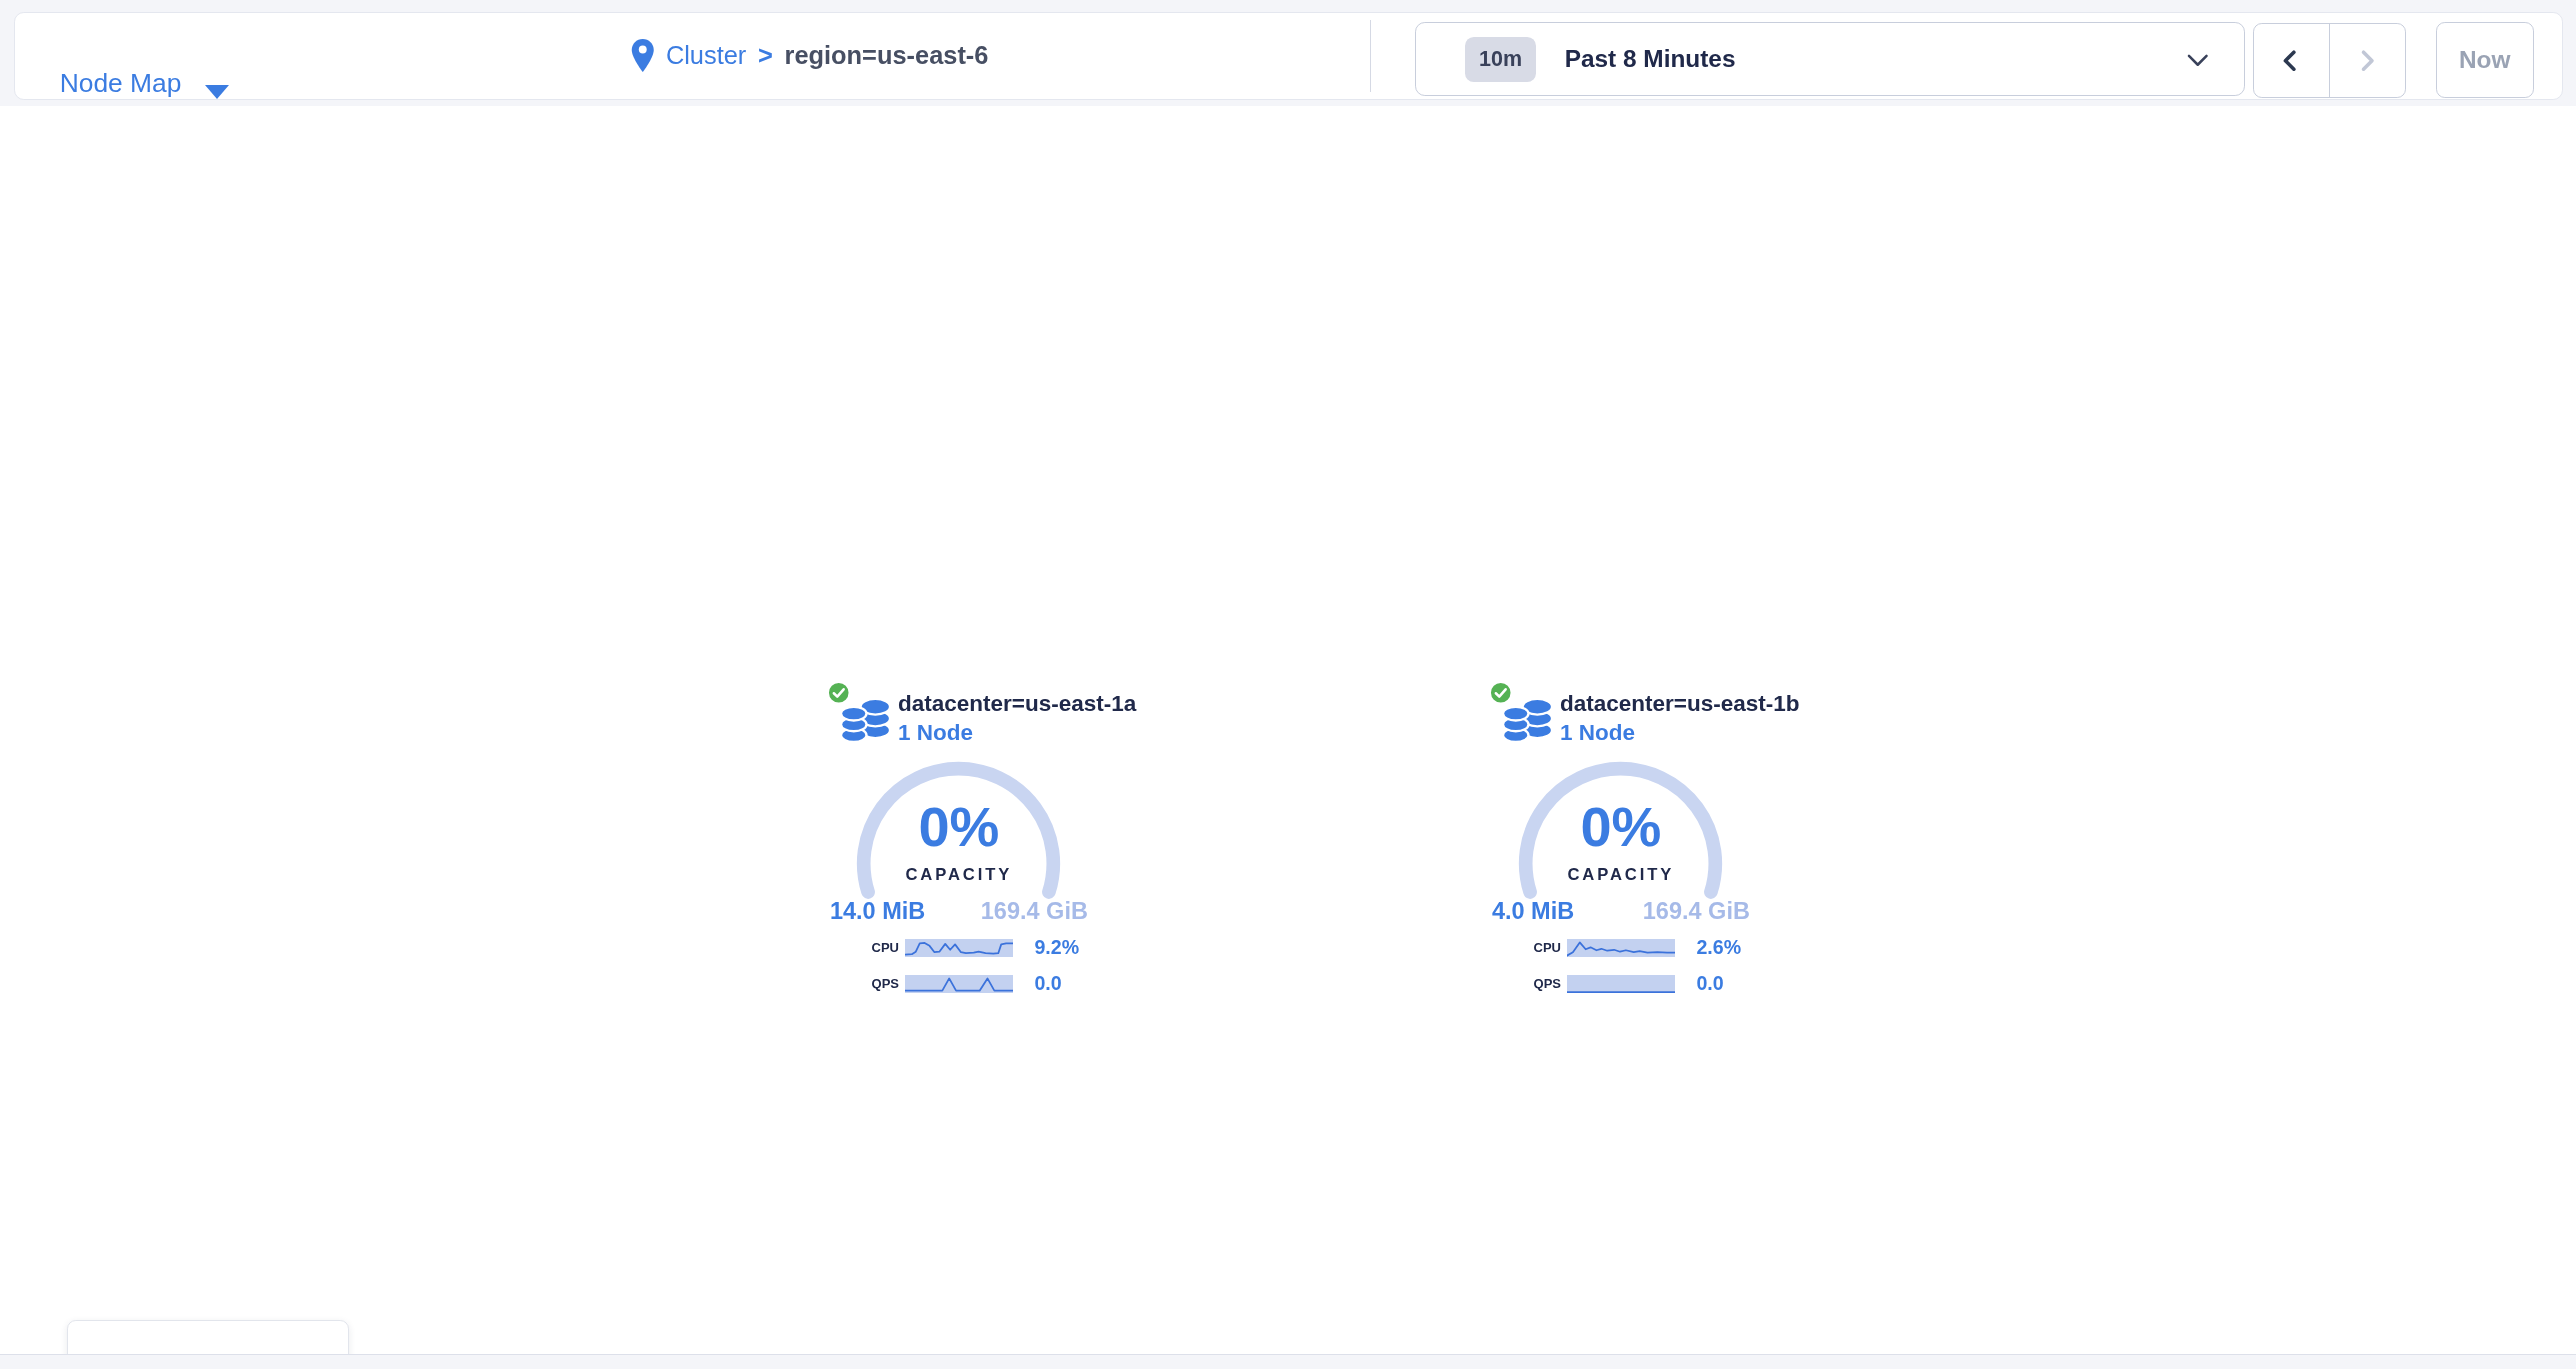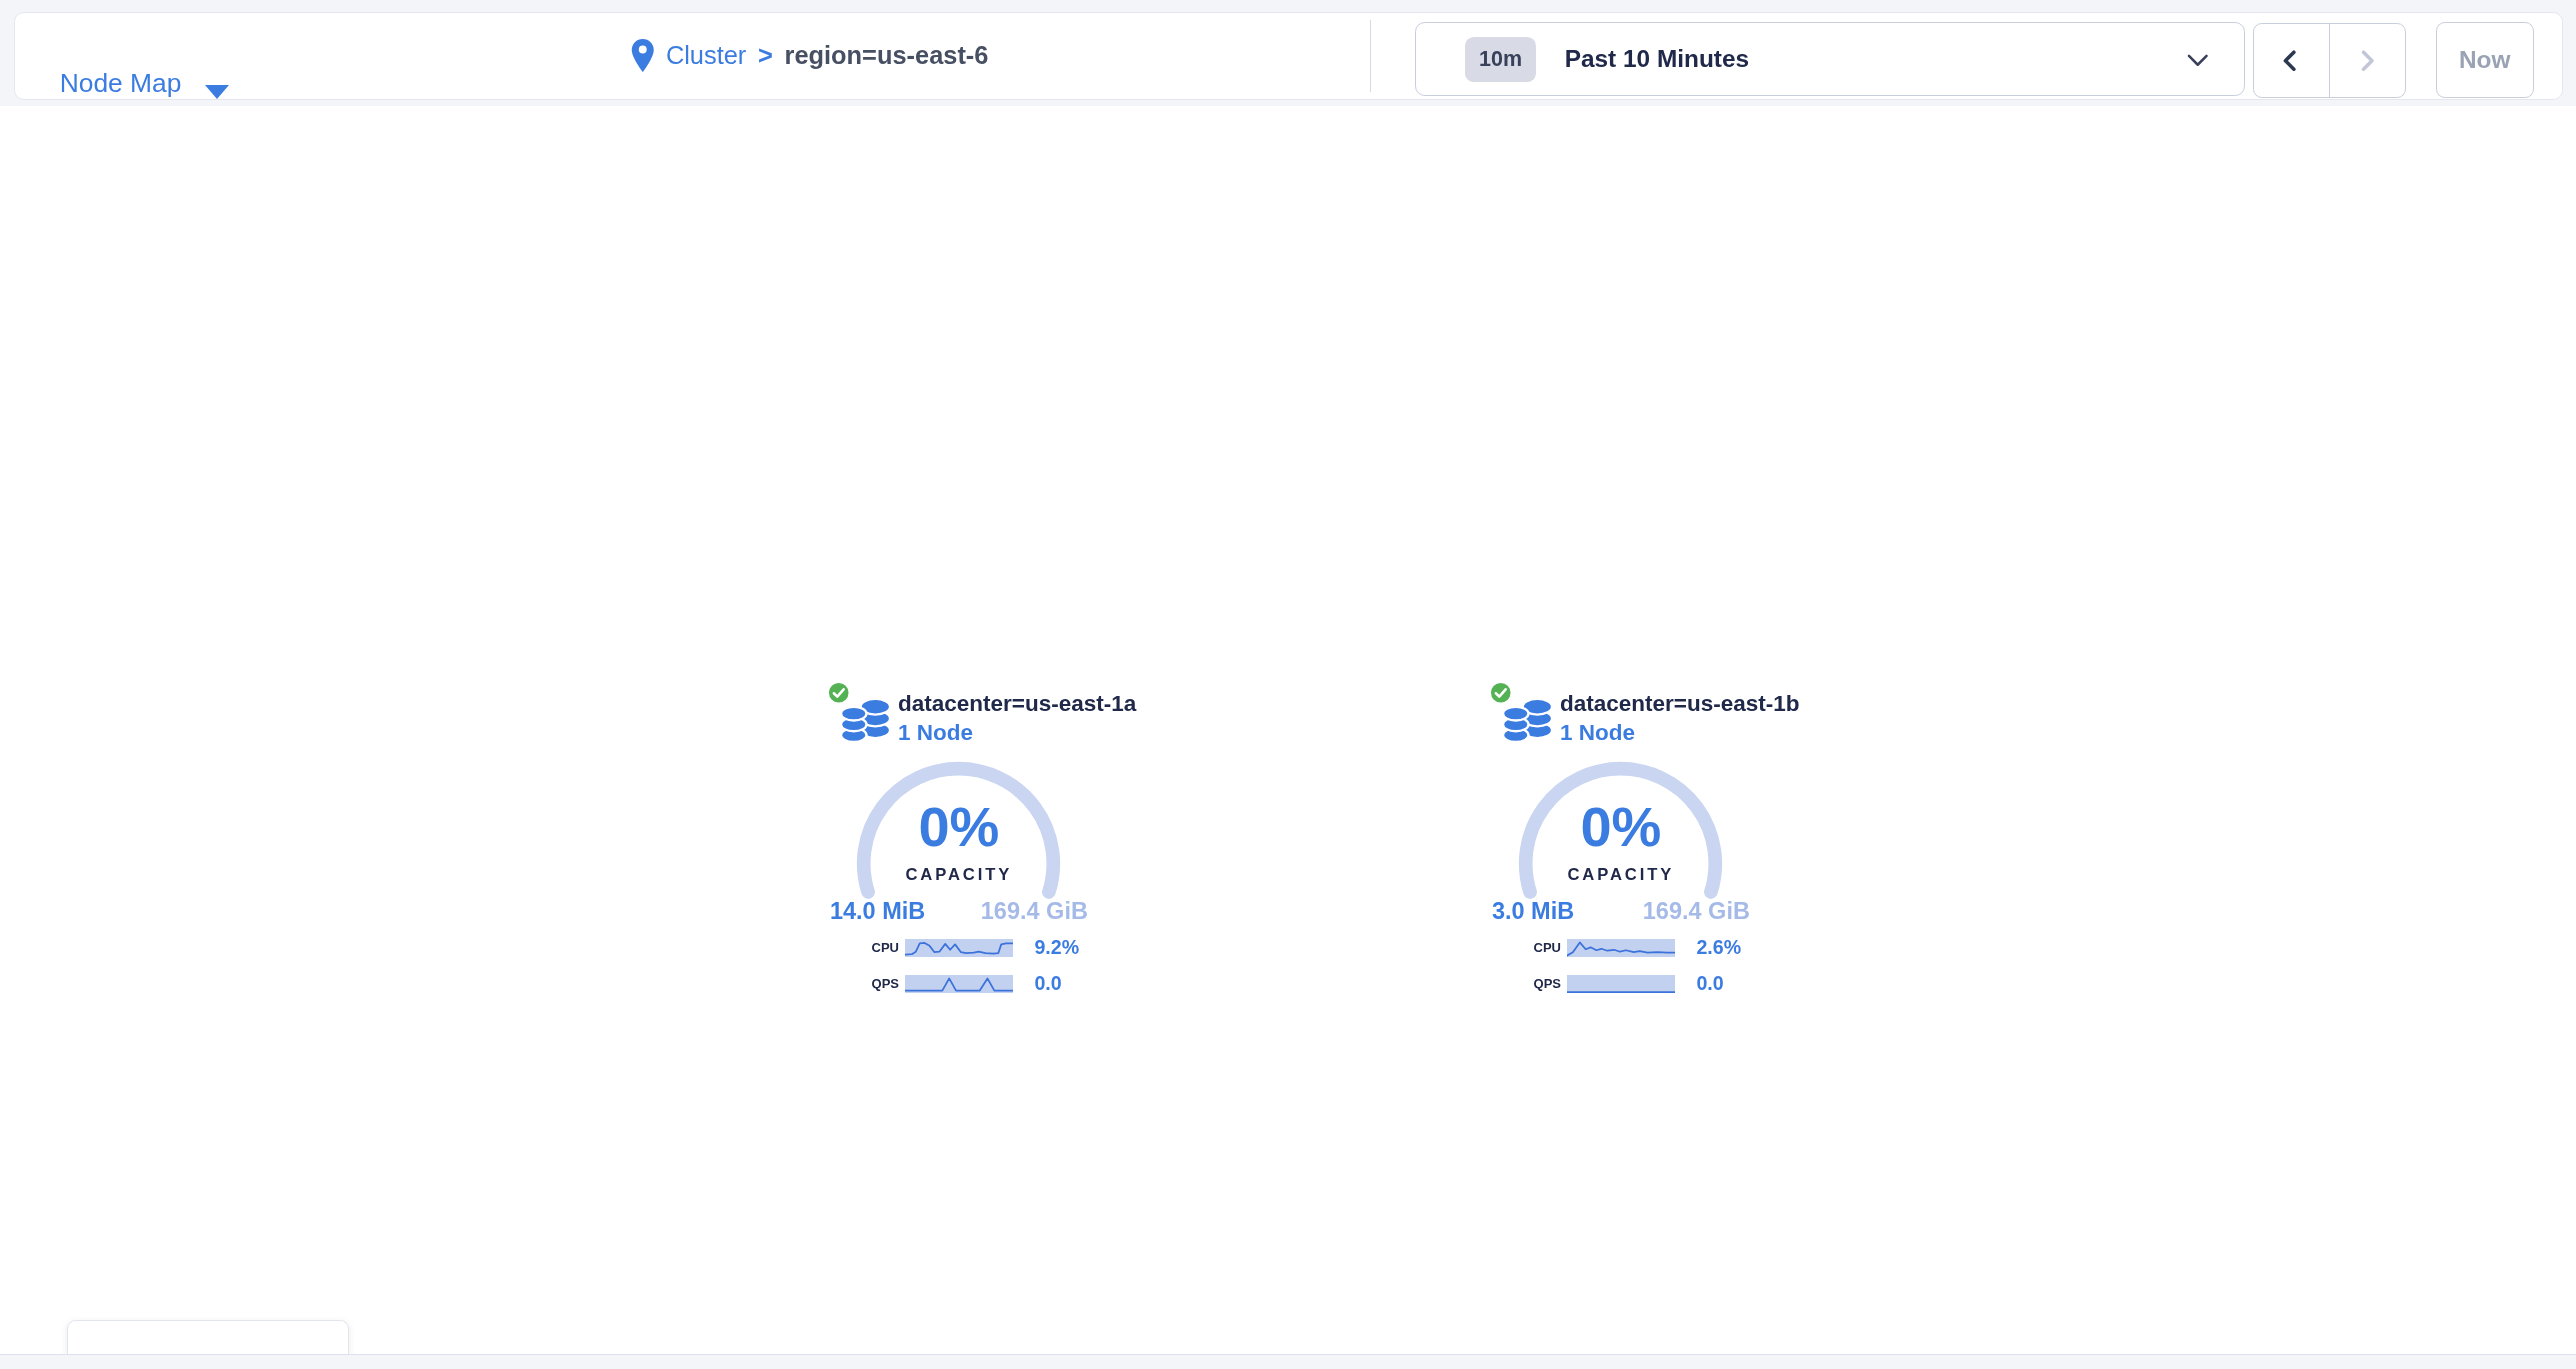--- a/index.html
+++ b/index.html
@@ -145,21 +145,21 @@
     </svg>
     <span class="link">Cluster</span>
     <span class="sep">&gt;</span>
     <span class="current">region=us-east-6</span>
   </div>
 
   <div class="topbar-divider"></div>
 
   <div class="time-select">
     <span class="time-badge">10m</span>
-    <span class="time-label">Past 10 Minutes</span>
+    <span class="time-label">Past 8 Minutes</span>
     <svg class="time-chevron" viewBox="0 0 22 13">
       <polyline points="2,2 11,11 20,2" fill="none" stroke="#39415A" stroke-width="2.6" stroke-linecap="round" stroke-linejoin="round"></polyline>
     </svg>
   </div>
 
   <div class="nav-group">
     <div class="nav-btn">
       <svg width="25.4" height="25.4" viewBox="0 0 24 24">
         <polyline points="15,4 7,12 15,20" fill="none" stroke="#2C3950" stroke-width="3.4" stroke-linecap="round" stroke-linejoin="round"></polyline>
       </svg>
@@ -239,21 +239,21 @@
     <div class="loc-title">datacenter=us-east-1b</div>
     <div class="loc-nodes">1 Node</div>
 
     <svg class="gauge-svg" width="215" height="147" viewBox="0 0 220 150">
       <path d="M 17.5 139 A 97 97 0 1 1 202.5 139" fill="none" stroke="#C9D5F1" stroke-width="14" stroke-linecap="round"></path>
     </svg>
     <div class="gauge-pct">0%</div>
     <div class="gauge-label">CAPACITY</div>
 
     <div class="cap-values">
-      <span class="cap-used">3.0 MiB</span>
+      <span class="cap-used">4.0 MiB</span>
       <span class="cap-total">169.4 GiB</span>
     </div>
 
     <div class="metric-row cpu">
       <span class="metric-label">CPU</span>
       <svg class="sparkline" viewBox="0 0 110 19" preserveAspectRatio="none">
           <polyline points="0,17 6,13.5 13,3.5 19,10.5 24,8.5 30,11.5 35,10 41,12 48,11 54,13 60,11.5 68,13.5 74,12.5 82,14 92,13.5 102,14 110,14" fill="none" stroke="#3B72DB" stroke-width="1.8" stroke-linejoin="round" stroke-linecap="round"></polyline>
         </svg>
       <span class="metric-value">2.6%</span>
     </div>

